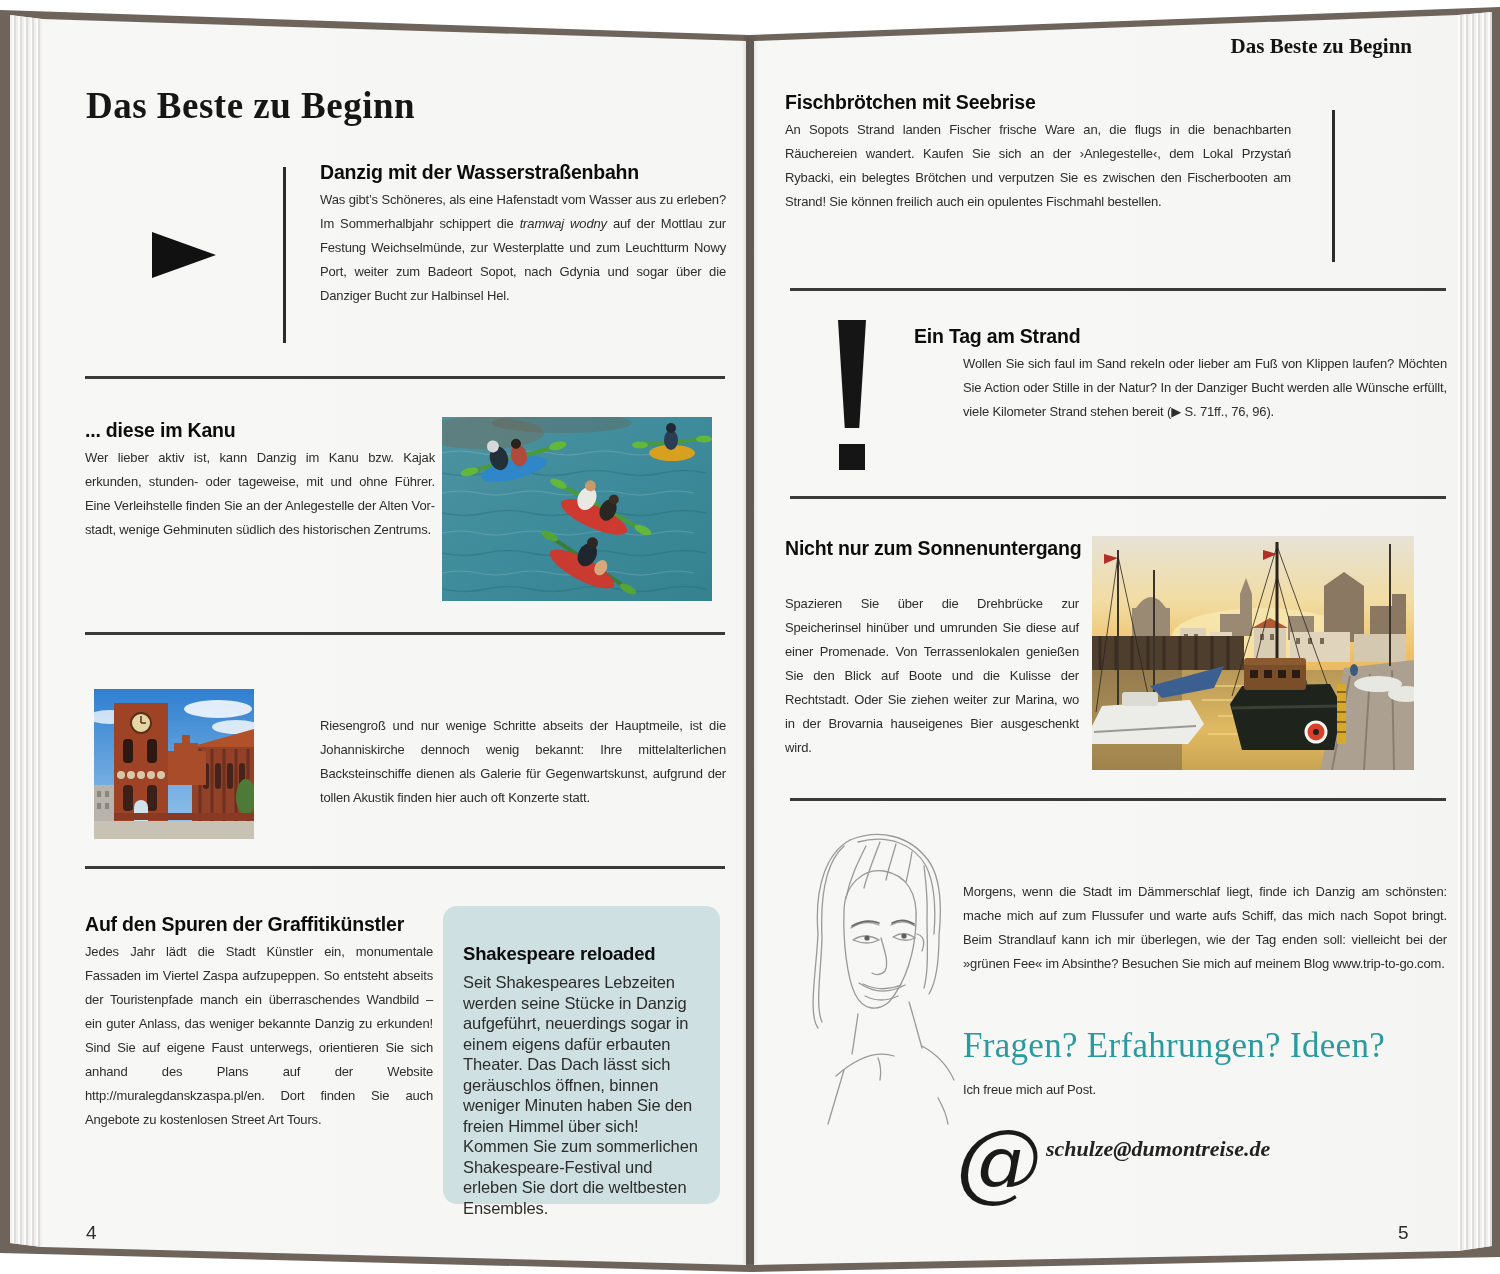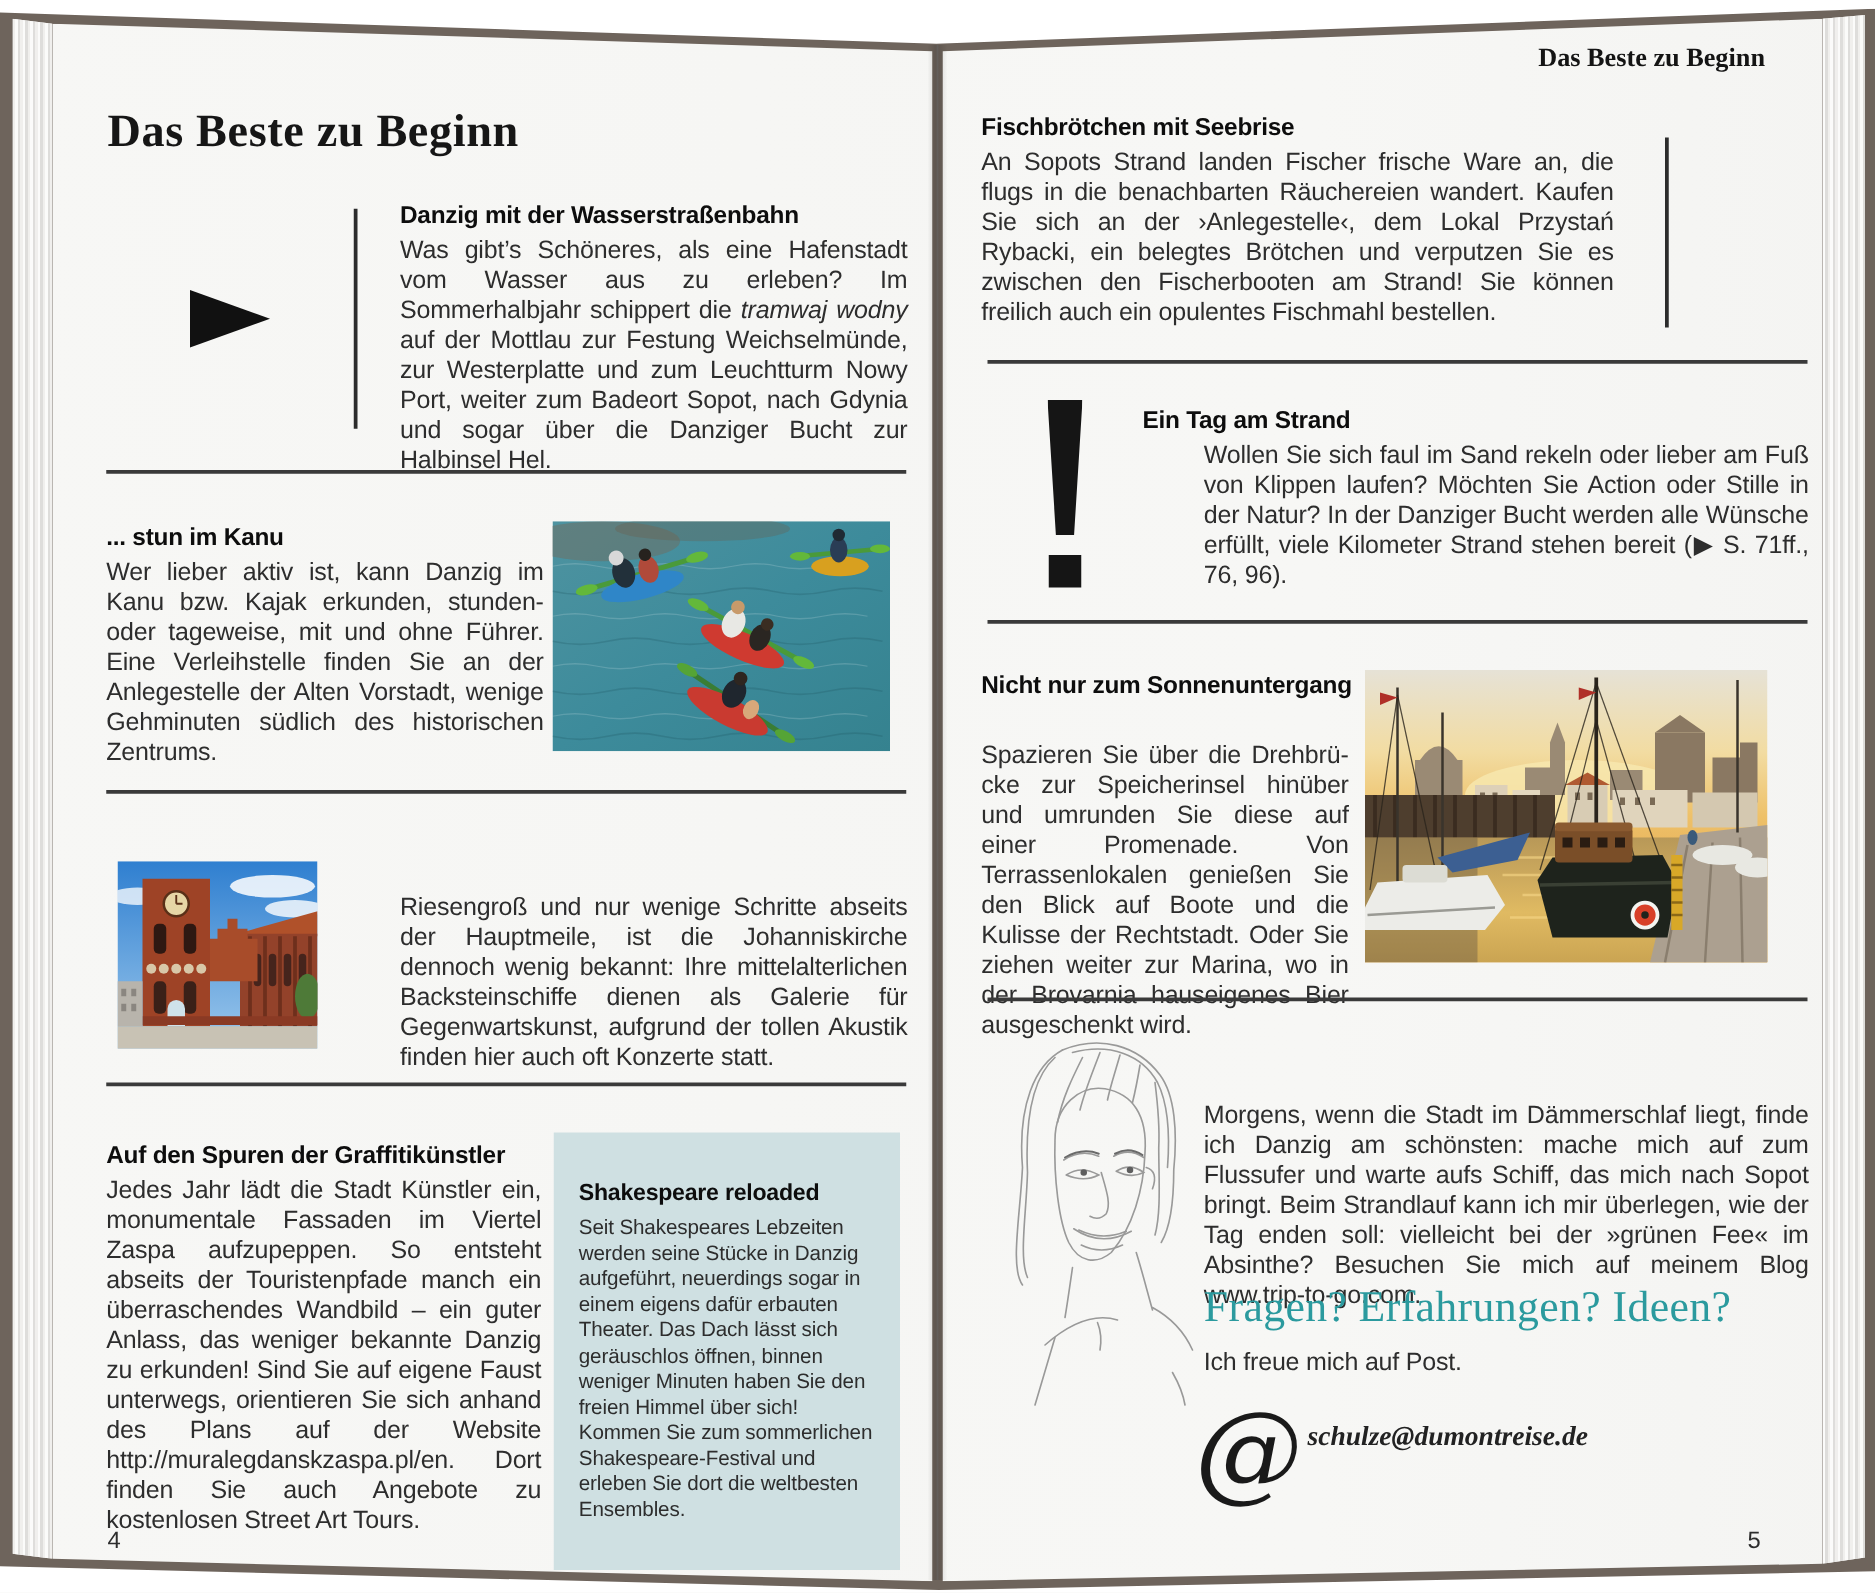--- a/index.html
+++ b/index.html
@@ -16,21 +16,21 @@
   .sheet-right{clip-path:polygon(754px 41px,1458px 15px,1458px 1251px,754px 1265px);
     background:linear-gradient(90deg,#c9c8c6 0,#e4e3e1 2%,#f2f1ef 6%,#f6f6f4 12%,#f7f7f5 70%,#f4f4f2 100%);}
   .gutter{position:absolute;left:742px;top:36px;width:16px;height:1228px;
     background:linear-gradient(90deg,rgba(0,0,0,0) 0,rgba(0,0,0,.14) 42%,rgba(90,90,90,.55) 50%,rgba(0,0,0,.12) 58%,rgba(0,0,0,0) 100%);}
   .abs{position:absolute;}
   .rule-h{height:3px;background:#3a3a3a;}
   .rule-v{width:2.5px;background:#2c2c2c;}
   .serif-title{font-family:"Liberation Serif",serif;font-weight:600;font-size:37px;color:#161616;letter-spacing:.5px;}
   .running-head{font-family:"Liberation Serif",serif;font-weight:700;font-size:21px;color:#141414;text-align:right;}
   .h-sans{font-weight:700;font-size:19.5px;color:#0d0d0d;letter-spacing:-.2px;line-height:24px;}
-  .body-txt{font-size:20px;line-height:24px;text-align:justify;letter-spacing:-.15px;hyphens:manual;overflow-wrap:break-word;}
+  .body-txt{font-size:13px;line-height:24px;text-align:justify;letter-spacing:-.15px;hyphens:manual;overflow-wrap:break-word;}
   .box-teal{background:#cfe0e2;}
   .box-teal .h-sans{font-size:18.5px;}
   .box-txt{font-size:16.5px;line-height:20.5px;letter-spacing:-.1px;hyphens:manual;}
   .teal-head{font-family:"Liberation Serif",serif;font-weight:500;font-size:35px;letter-spacing:.3px;}
   .page-num{font-size:19px;color:#2d2d2d;}
   .arrow-right{width:0;height:0;border-top:23px solid transparent;border-bottom:23px solid transparent;border-left:64px solid #111;}
   .excl{width:40px;}
   .excl .bar{width:28px;height:108px;background:#151515;clip-path:polygon(0 0,100% 0,76% 100%,24% 100%);margin-left:2px;}
   .excl .dot{width:26px;height:26px;background:#151515;margin-top:16px;margin-left:3px;}
   .at-glyph{font-family:"DejaVu Serif",serif;font-style:italic;font-size:86px;line-height:1;color:#1a1a1a;}
@@ -52,21 +52,21 @@
 
   <div class="abs serif-title" style="left:86px;top:84px;">Das Beste zu Beginn</div>
 
   <div class="abs arrow-right" style="left:152px;top:232px;"></div>
   <div class="abs rule-v" style="left:283px;top:167px;height:176px;"></div>
   <div class="abs h-sans" style="left:320px;top:160px;width:406px;">Danzig mit der Wasserstraßenbahn</div>
   <div class="abs body-txt" style="left:320px;top:188px;width:406px;"><span>Was gibt’s Schöneres, als eine Hafenstadt vom Wasser aus zu erleben? Im Sommerhalbjahr schippert die </span><span class="ital">tramwaj wodny</span><span> auf der Mottlau zur Festung Weichselmünde, zur Westerplatte und zum Leuchtturm Nowy Port, weiter zum Badeort Sopot, nach Gdynia und sogar über die Danziger Bucht zur Halbinsel Hel.</span></div>
 
   <div class="abs rule-h" style="left:85px;top:376px;width:640px;"></div>
 
-  <div class="abs h-sans" style="left:85px;top:418px;width:350px;">... stun im Kanu</div>
+  <div class="abs h-sans" style="left:85px;top:418px;width:350px;">... diese im Kanu</div>
   <div class="abs body-txt" style="left:85px;top:446px;width:350px;">Wer lieber aktiv ist, kann Danzig im Kanu bzw. Kajak erkunden, stun­den- oder tageweise, mit und ohne Führer. Eine Verleihstelle finden Sie an der Anlegestelle der Alten Vor­stadt, wenige Gehminuten südlich des historischen Zentrums.</div>
 
   <svg class="abs" style="left:442px;top:417px;" width="270" height="184" viewBox="0 0 270 184" preserveAspectRatio="none">
     <defs>
         <linearGradient id="wg" x1="0" y1="0" x2="1" y2="1">
       <stop offset="0" stop-color="#4e93a0"></stop>
           <stop offset=".5" stop-color="#3d8b9b"></stop>
           <stop offset="1" stop-color="#35828f"></stop>
     </linearGradient>
       </defs>
@@ -180,21 +180,21 @@
         <rect x="11" y="114" width="4" height="6"></rect>
       </g>
   </svg>
   <div class="abs body-txt" style="left:320px;top:714px;width:406px;">Riesengroß und nur wenige Schritte abseits der Hauptmeile, ist die Johanniskirche dennoch wenig bekannt: Ihre mittelalterlichen Backsteinschiffe dienen als Galerie für Gegenwartskunst, aufgrund der tollen Akustik finden hier auch oft Konzerte statt.</div>
 
   <div class="abs rule-h" style="left:85px;top:866px;width:640px;"></div>
 
   <div class="abs h-sans" style="left:85px;top:912px;width:352px;">Auf den Spuren der Graffitikünstler</div>
   <div class="abs body-txt" style="left:85px;top:940px;width:348px;">Jedes Jahr lädt die Stadt Künstler ein, monumentale Fassaden im Vier­tel Zaspa aufzupeppen. So entsteht abseits der Touristenpfade manch ein überraschendes Wandbild – ein guter Anlass, das weniger bekannte Danzig zu erkunden! Sind Sie auf eigene Faust unterwegs, orientieren Sie sich anhand des Plans auf der Website http://muralegdanskzaspa.pl/en. Dort finden Sie auch Angebo­te zu kostenlosen Street Art Tours.</div>
 
-  <div class="abs box-teal" style="left:443px;top:906px;width:277px;height:350px;box-sizing:border-box;padding:36px 20px 0 20px;">
+  <div class="abs box-teal" style="left:443px;top:906px;width:277px;height:298px;box-sizing:border-box;padding:36px 20px 0 20px;border-radius:14px;">
     <div class="h-sans">Shakespeare reloaded</div>
     <div class="box-txt" style="margin-top:6px;">Seit Shakespeares Lebzeiten werden seine Stücke in Danzig auf­geführt, neuerdings sogar in einem eigens dafür erbauten Theater. Das Dach lässt sich geräuschlos öffnen, binnen weniger Minuten haben Sie den freien Himmel über sich! Kommen Sie zum sommerlichen Shakespeare-Festival und erleben Sie dort die weltbesten Ensembles.</div>
   </div>
 
   <div class="abs page-num" style="left:86px;top:1222px;">4</div>
 
   <div class="abs running-head" style="left:960px;top:34px;width:452px;">Das Beste zu Beginn</div>
 
   <div class="abs h-sans" style="left:785px;top:90px;width:506px;">Fischbrötchen mit Seebrise</div>
   <div class="abs body-txt" style="left:785px;top:118px;width:506px;">An Sopots Strand landen Fischer frische Ware an, die flugs in die benachbarten Räuchereien wandert. Kaufen Sie sich an der ›Anlegestelle‹, dem Lokal Przystań Rybacki, ein belegtes Brötchen und verputzen Sie es zwischen den Fischerbooten am Strand! Sie können freilich auch ein opulentes Fischmahl bestellen.</div>

